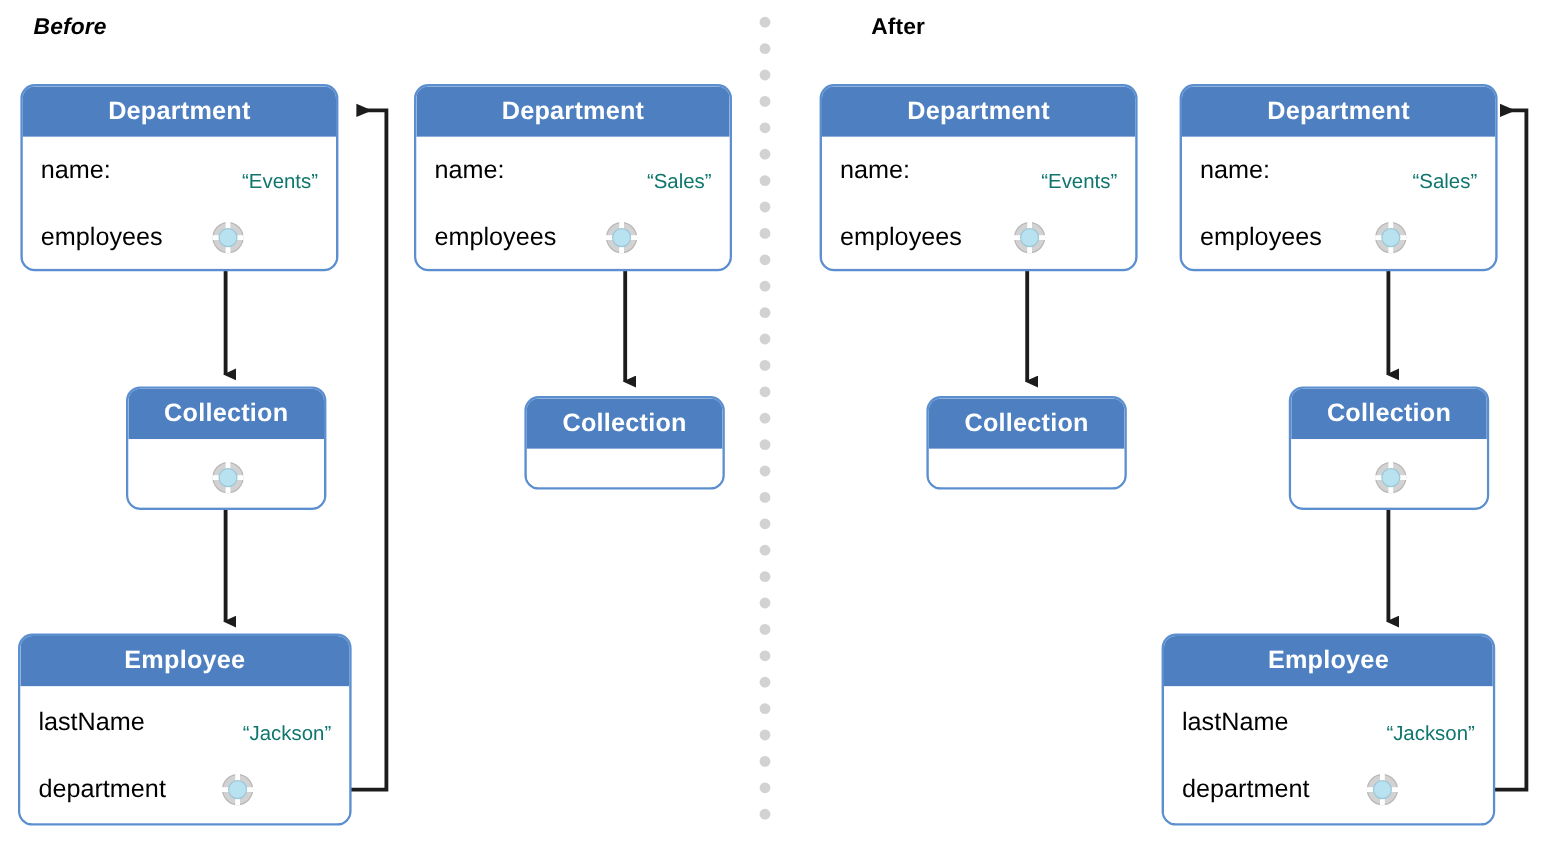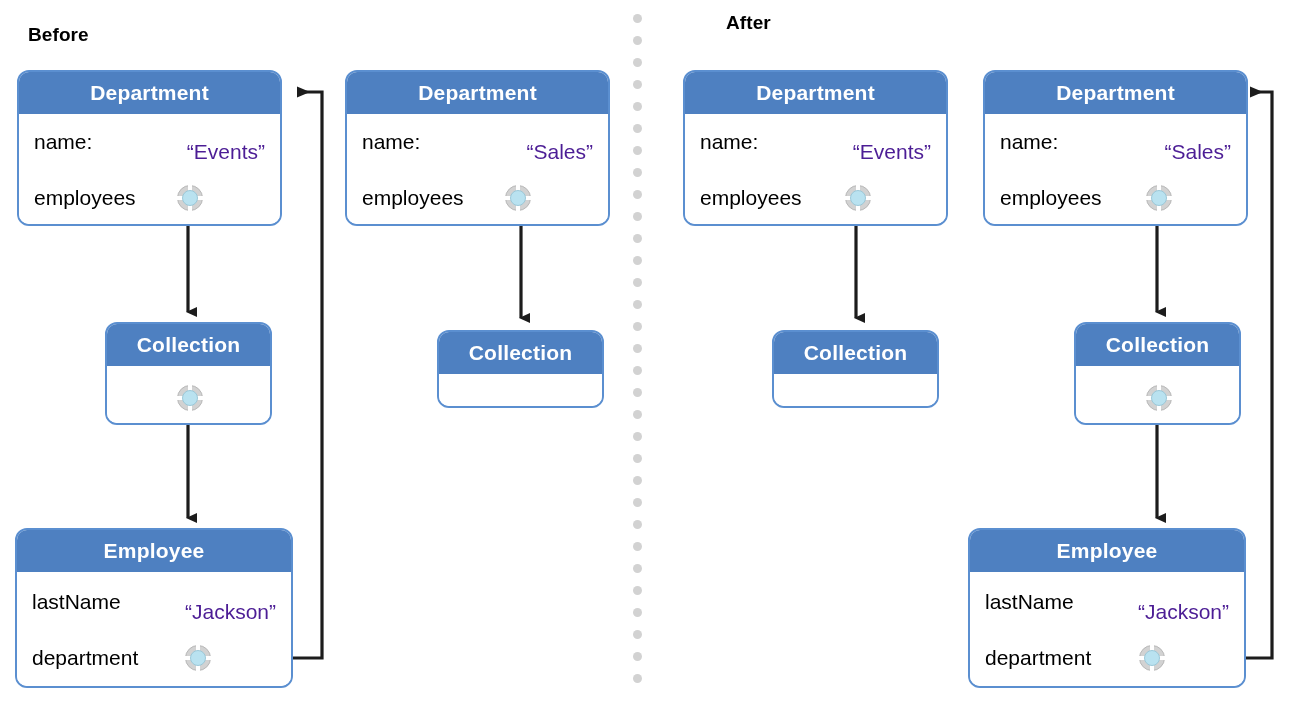--- a/index.html
+++ b/index.html
@@ -76,22 +76,22 @@
     align-items: center;
   }
   .objbox .row .key {
     position: absolute;
     font-size: 21px;
     color: #000000;
     white-space: nowrap;
   }
   .objbox .row .val {
     position: absolute;
-    font-size: 21px;
-    color: #4c1d95;
+    font-size: 17px;
+    color: #0f766e;
     white-space: nowrap;
     margin-top: 19px;
   }
 
   
   .socket {
     position: absolute;
     width: 26px;
     height: 26px;
   }
@@ -129,21 +129,21 @@
     width: 1294px;
     height: 714px;
     pointer-events: none;
   }
 </style>
 </head>
 <body>
 
 <div id="stage">
 
-  <div class="caption" style="left:28px; top:24px;">Before</div>
+  <div class="caption" style="left:28px; top:12px;font-style:italic;">Before</div>
 
   <div class="caption" style="left:692px; top:12px;margin-left:34px;">After</div>
 
   <div class="divider" id="divider" style="left:633px; top:14px; height:690px;">
       <div class="dot"></div>
       <div class="dot"></div>
       <div class="dot"></div>
       <div class="dot"></div>
       <div class="dot"></div>
       <div class="dot"></div>

